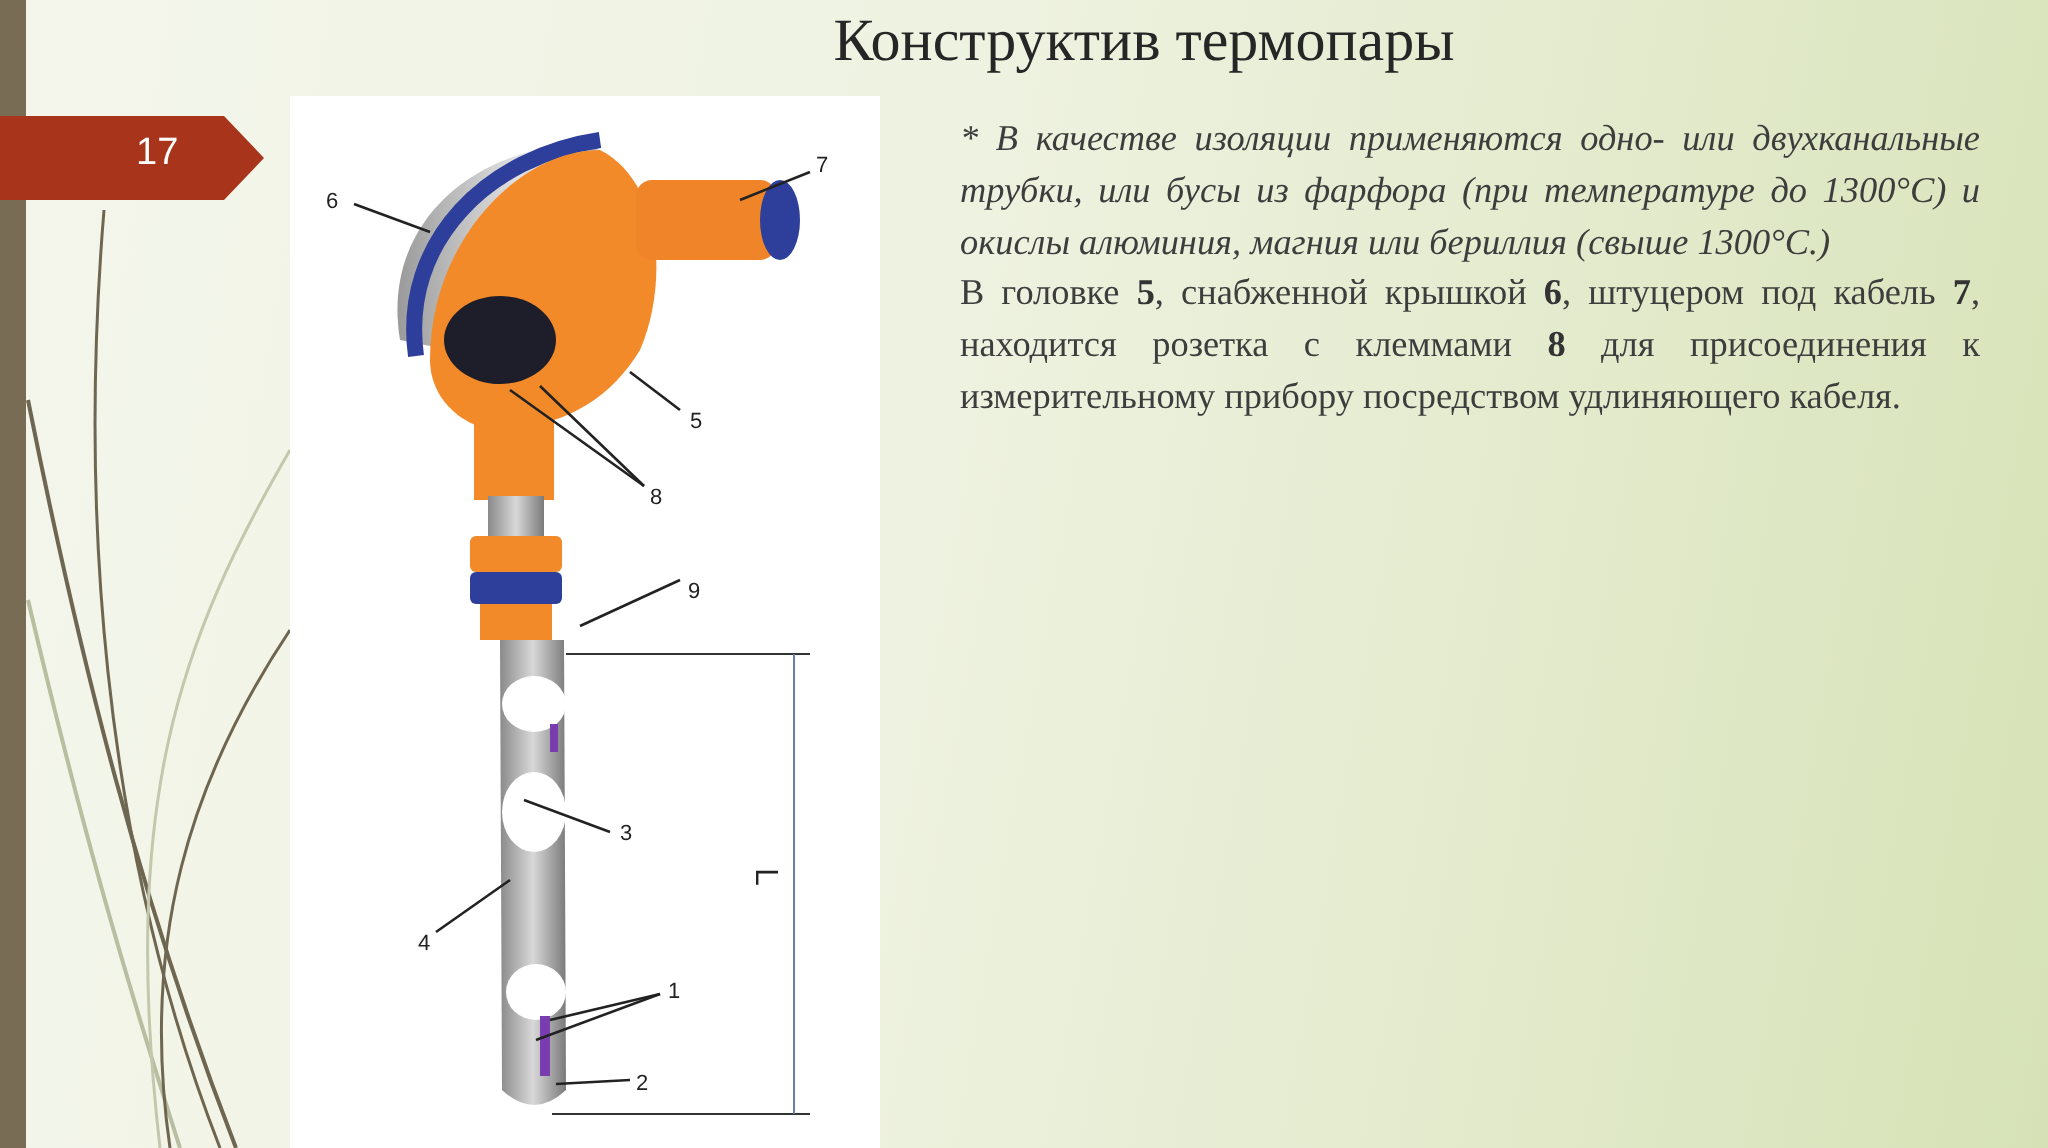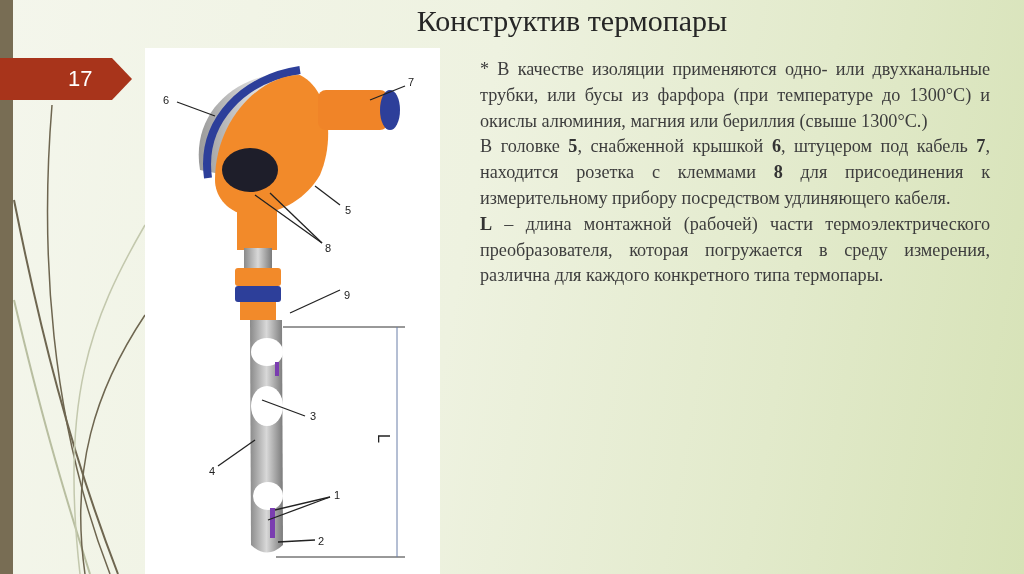--- a/index.html
+++ b/index.html
@@ -3,28 +3,28 @@
 <meta charset="utf-8">
 <style>
   html,body{margin:0;padding:0;}
   body{width:1024px;height:574px;overflow:hidden;position:relative;
     background:linear-gradient(100deg,#f4f6ec 0%,#eef2e0 45%,#e2eacb 75%,#d6e2b6 100%);
     font-family:"Liberation Serif","DejaVu Serif",serif;}
   .left-bar{position:absolute;left:0;top:0;width:13px;height:574px;background:#786d54;}
   .swirls{position:absolute;left:0;top:0;width:150px;height:574px;}
   .num-tab{position:absolute;left:0;top:58px;width:132px;height:42px;}
   .num-tab svg{position:absolute;left:0;top:0;}
-  .num-text{position:absolute;left:68px;top:8px;color:#fff;font-family:"Liberation Sans","DejaVu Sans",sans-serif;font-size:22px;font-weight:300;}
+  .num-text{position:absolute;left:68px;top:8px;color:#fff;font-family:"Liberation Sans","DejaVu Sans",sans-serif;font-size:19px;font-weight:300;}
   .title{position:absolute;left:0;top:4px;width:1024px;text-align:center;font-size:30px;color:#262626;padding-left:120px;box-sizing:border-box;}
   .figure{position:absolute;left:145px;top:48px;width:295px;height:526px;background:#fff;}
   .figure svg{position:absolute;left:0;top:0;}
   .text-block{position:absolute;left:480px;top:57px;width:510px;font-size:18.2px;line-height:25.8px;color:#3d3d3d;text-align:justify;}
   .text-block p{margin:0;}
   .text-block b{color:#333;}
-  .it{}
+  .it{font-style:italic;}
 </style>
 </head>
 <body>
 
 <div class="left-bar"></div>
 
 <svg class="swirls" width="150" height="574" viewBox="0 0 150 574">
   <path d="M52 105 C 40 250, 50 420, 110 574" stroke="#6e6650" stroke-width="1.5" fill="none"></path>
   <path d="M14 200 C 40 330, 70 450, 118 574" stroke="#6e6650" stroke-width="2" fill="none"></path>
   <path d="M14 300 C 40 410, 60 480, 90 574" stroke="#b8bea0" stroke-width="2" fill="none"></path>
@@ -107,14 +107,13 @@
       <text x="334" y="499">1</text>
       <text x="318" y="545">2</text>
       <text x="372" y="440" font-size="16" transform="rotate(90 378 440)">L</text>
     </g>
   </svg>
 </div>
 
 <div class="text-block">
   <p class="it">* В качестве изоляции применяются одно- или двухканальные трубки, или бусы из фарфора (при температуре до 1300°C) и окислы алюминия, магния или бериллия (свыше 1300°C.)</p>
   <p><span>В головке </span><b>5</b><span>, снабженной крышкой </span><b>6</b><span>, штуцером под кабель </span><b>7</b><span>, находится розетка с клеммами </span><b>8</b><span> для присоединения к измерительному прибору посредством удлиняющего кабеля.</span></p>
-  <p><b>L</b><span> – длина монтажной (рабочей) части термоэлектрического преобразователя, которая погружается в среду измерения, различна для каждого конкретного типа термопары.</span></p>
 </div>
 
 </body></html>

